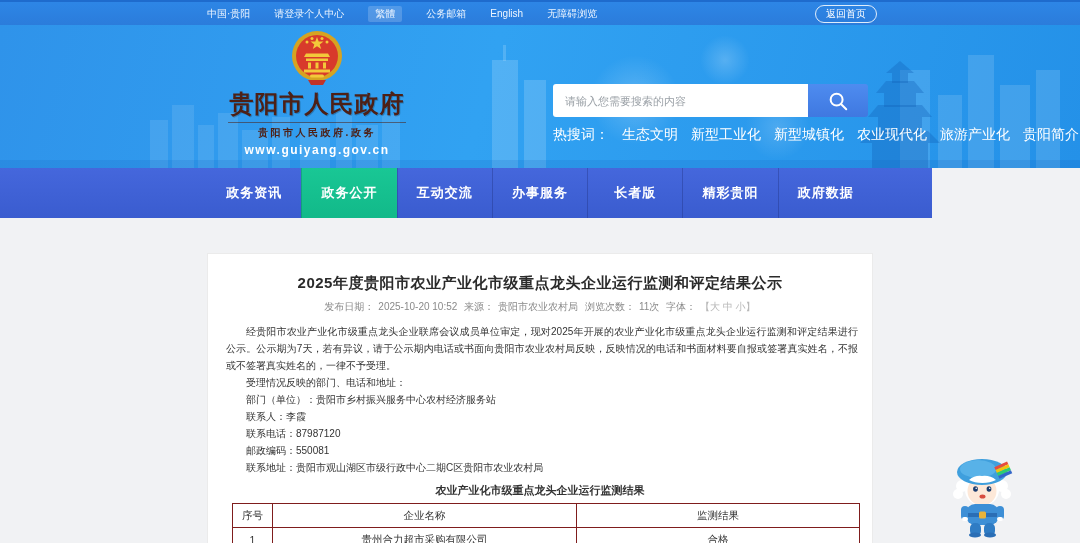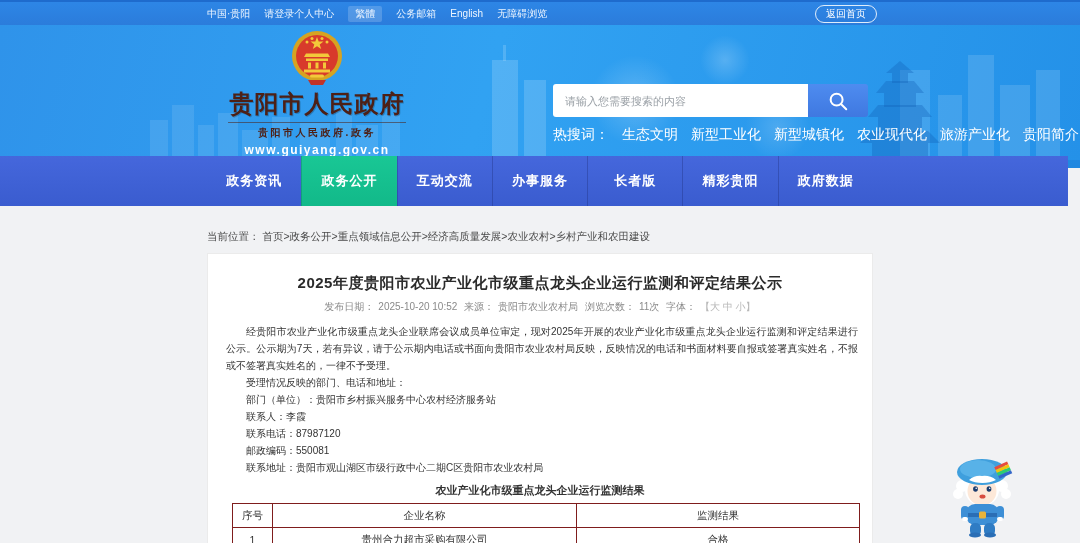--- a/index.html
+++ b/index.html
@@ -14,21 +14,21 @@
   
   .topbar {
     position:absolute; top:0; left:0; width:1080px; height:25px;
     background:linear-gradient(180deg,#2d86e6,#2b7cdb);
     border-top:2px solid #1e6bcd;
   }
   .topbar-inner {
     height:100%; margin:0 203px 0 207px;
     display:flex; align-items:center; justify-content:space-between;
   }
-  .topbar-left { display:flex; align-items:center; gap:14px; }
+  .topbar-left { display:flex; align-items:center; gap:24px; }
   .topbar-left span {
     color:#eef6ff; font-size:10px; white-space:nowrap; cursor:pointer;
   }
   .tb-pill { background:rgba(255,255,255,0.18); border-radius:2px; padding:1px 7px; }
   .home-pill {
     color:#ffffff; font-size:10px; border:1px solid rgba(255,255,255,0.85);
     border-radius:9px; padding:1px 10px; cursor:pointer; white-space:nowrap;
   }
 
   
@@ -75,21 +75,21 @@
     display:flex; align-items:center; justify-content:center;
   }
   .hotwords {
     margin-top:9px; display:flex; gap:13px; align-items:center;
     font-size:14px; color:#ffffff; white-space:nowrap;
   }
   .hotwords a { color:#ffffff; text-decoration:none; cursor:pointer; }
 
   
   .navbar {
-    position:absolute; top:156px; left:0; width:1068px; height:50px;
+    position:absolute; top:168px; left:0; width:932px; height:50px;
     background:linear-gradient(180deg,#4567dc,#3a5ccf);
   }
   .nav-inner { margin-left:207px; width:666px; height:100%; display:flex; }
   .nav-tab {
     flex:1; display:flex; align-items:center; justify-content:center;
     color:#ffffff; font-size:13px; font-weight:bold; letter-spacing:1px;
     border-left:1px solid rgba(22,32,96,0.28); cursor:pointer;
   }
   .nav-tab:first-child { border-left:none; }
   .nav-tab.active { background:linear-gradient(180deg,#19c795,#12b989); border-left-color:rgba(10,80,70,0.25); }
@@ -248,24 +248,20 @@
       <div class="nav-tab">政务资讯</div>
       <div class="nav-tab active">政务公开</div>
       <div class="nav-tab">互动交流</div>
       <div class="nav-tab">办事服务</div>
       <div class="nav-tab">长者版</div>
       <div class="nav-tab">精彩贵阳</div>
       <div class="nav-tab">政府数据</div>
     </div>
   </nav>
 
-  <div class="breadcrumb-row">
-    <span>当前位置：</span>
-    <span class="bc-path">首页&gt;政务公开&gt;重点领域信息公开&gt;经济高质量发展&gt;农业农村&gt;乡村产业和农田建设</span>
-  </div>
 
   <div class="card">
     <h1>2025年度贵阳市农业产业化市级重点龙头企业运行监测和评定结果公示</h1>
     <div class="meta">
       <span>发布日期：</span><span>2025-10-20 10:52</span>
       <span>来源：</span><span>贵阳市农业农村局</span>
       <span>浏览次数：</span><span>11次</span>
       <span>字体：</span><span class="font-sizes">【大 中 小】</span>
     </div>
     <div class="body-text">

